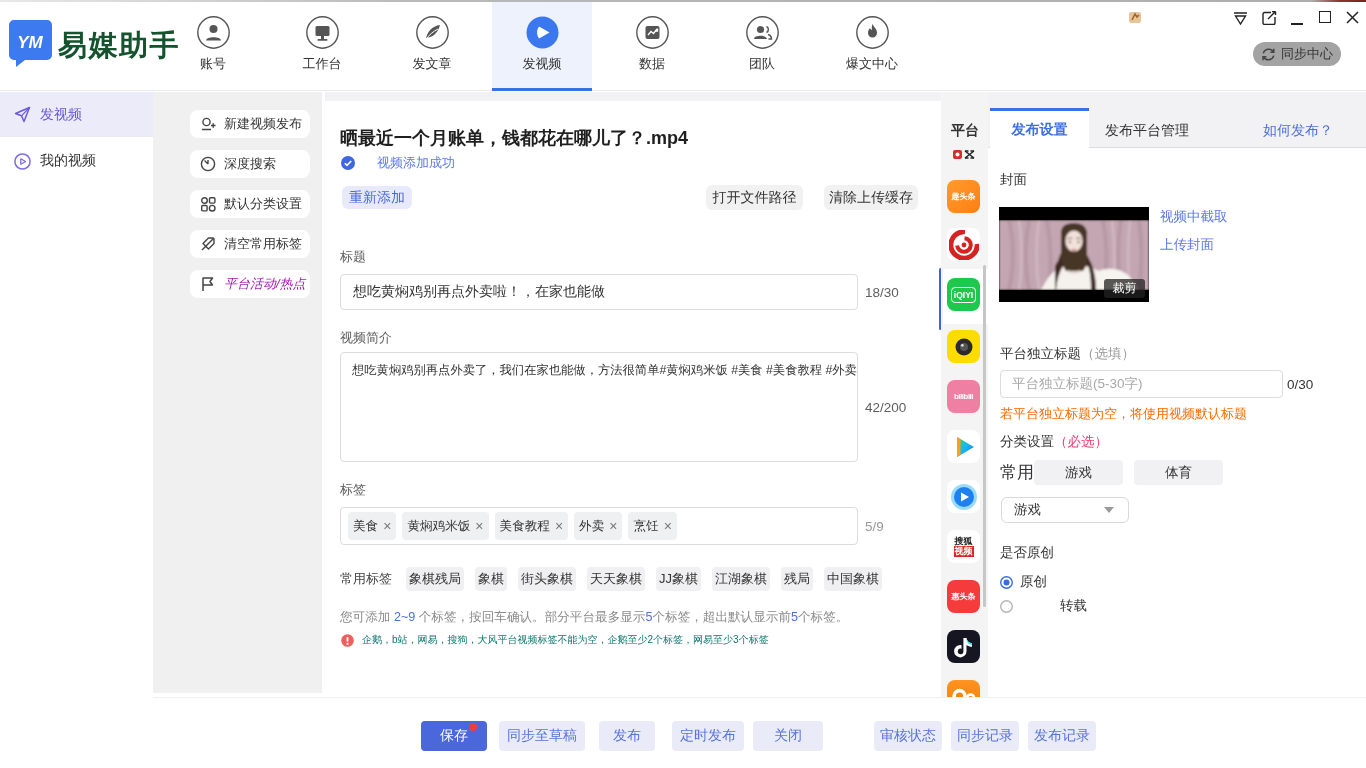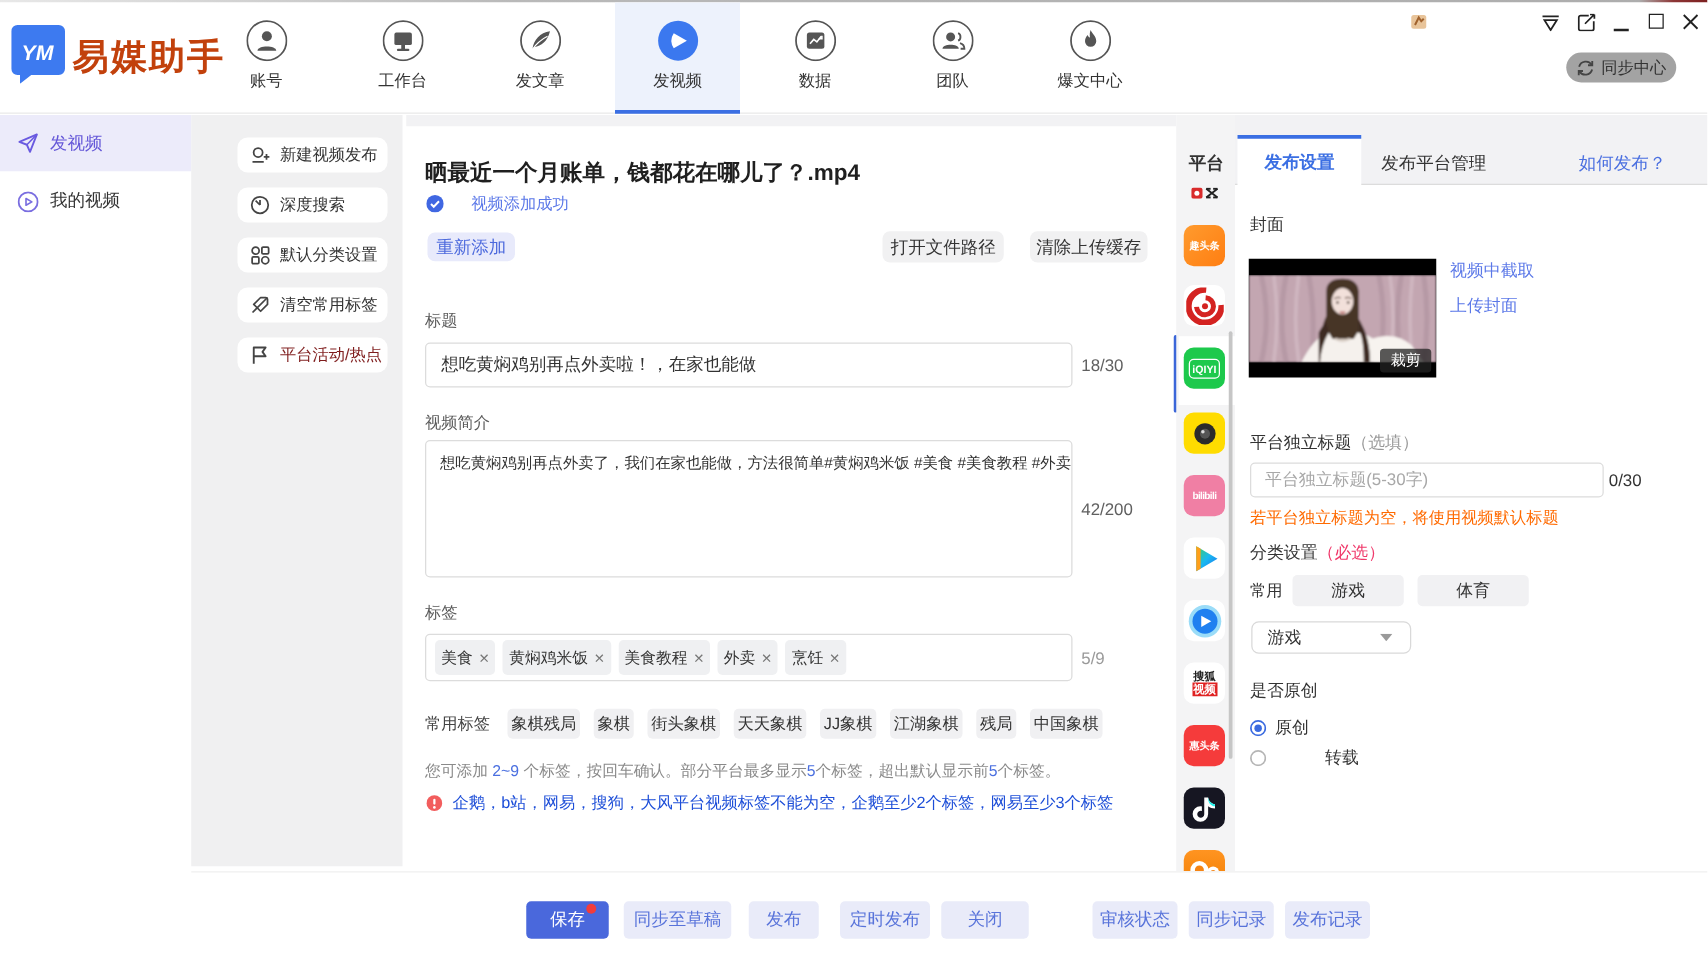--- a/index.html
+++ b/index.html
@@ -14,21 +14,21 @@
 
 <div class="abs" id="header" style="left:0;top:2px;width:1366px;height:89px;background:#fff;border-bottom:1px solid #e9e9e9;">
 
   <div class="abs" style="left:492px;top:0;width:100px;height:86px;background:#edf2fc;"></div>
   <div class="abs" style="left:492px;top:86px;width:100px;height:3px;background:#3b6fe3;"></div>
 
   <svg class="abs" style="left:9px;top:17px;" width="44" height="48" viewBox="0 0 44 48">
     <path d="M5 1 h33 a5 5 0 0 1 5 5 v30 a5 5 0 0 1 -5 5 h-22 l-9 7 v-7 h-2 a5 5 0 0 1 -5 -5 v-30 a5 5 0 0 1 5 -5 z" fill="#3d7af0"></path>
     <text x="21" y="29" font-size="17" font-weight="bold" fill="#fff" text-anchor="middle" font-style="italic">YM</text>
   </svg>
-  <div class="abs" style="left:58px;top:24px;font-size:29px;font-weight:bold;color:#c2410c;letter-spacing:1.5px;">易媒助手</div>
+  <div class="abs" style="left:58px;top:24px;font-size:29px;font-weight:bold;color:#14532d;letter-spacing:1.5px;">易媒助手</div>
 
   <div class="abs nav" style="left:183px;top:14px;width:60px;text-align:center;">
     <svg width="33" height="33" viewBox="0 0 33 33">
         <circle cx="16.5" cy="16.5" r="15.7" fill="none" stroke="#555" stroke-width="1.4"></circle>
         <circle cx="16.5" cy="13" r="4" fill="#555"></circle>
         <path d="M9 24.5 c0-4.5 15-4.5 15 0 z" fill="#555"></path>
       </svg>
     <div style="font-size:13px;color:#333;margin-top:2px;">账号</div>
   </div>
   <div class="abs nav" style="left:292px;top:14px;width:60px;text-align:center;">
@@ -152,21 +152,21 @@
     <svg width="16" height="16" viewBox="0 0 16 16" style="margin-left:10px;">
         <path d="M8.5 2 h4 a1.5 1.5 0 0 1 1.5 1.5 v4 L8.5 13 L3 7.5 z" fill="none" stroke="#444" stroke-width="1.4" stroke-linejoin="round"></path>
         <path d="M2 14 L14 2" stroke="#444" stroke-width="1.4"></path>
       </svg>
     <span style="font-size:13px;color:#333;margin-left:8px;">清空常用标签</span>
   </div>
   <div class="abs flex btn2" style="left:37px;top:178px;width:120px;height:28px;background:#fff;border-radius:8px;">
     <svg width="16" height="16" viewBox="0 0 16 16" style="margin-left:10px;">
         <path d="M3 15 V2 h9.5 l-2.5 3.5 l2.5 3.5 H3" fill="none" stroke="#444" stroke-width="1.5" stroke-linejoin="round"></path>
       </svg>
-    <span style="font-size:13px;color:#7f1d1d;margin-left:8px;">平台活动/热点</span>
+    <span style="font-size:13px;color:#a21caf;margin-left:8px;font-style:italic;">平台活动/热点</span>
   </div>
 </div>
 
 <div class="abs" style="left:325px;top:92px;width:616px;height:608px;background:#fff;">
   <div class="abs" style="left:15px;top:34px;font-size:18px;font-weight:bold;color:#1f1f1f;">晒最近一个月账单，钱都花在哪儿了？.mp4</div>
   <div class="abs flex" style="left:16px;top:62px;gap:16px;">
     <svg width="14" height="14" viewBox="0 0 14 14">
         <circle cx="7" cy="7" r="7" fill="#4067e2"></circle>
         <path d="M3.8 7.2 L6 9.4 L10.2 5" stroke="#fff" stroke-width="1.6" fill="none"></path>
       </svg>
@@ -216,21 +216,21 @@
     <span class="ctag">中国象棋</span>
   </div>
 
   <div class="abs" style="left:15px;top:517px;font-size:12.6px;color:#8a8a8a;">您可添加 <span style="color:#4a6fe0;">2~9</span> 个标签，按回车确认。部分平台最多显示<span style="color:#4a6fe0;">5</span>个标签，超出默认显示前<span style="color:#4a6fe0;">5</span>个标签。</div>
   <div class="abs flex" style="left:16px;top:541px;">
     <svg width="13" height="13" viewBox="0 0 13 13">
         <circle cx="6.5" cy="6.5" r="6.3" fill="#f25d5d"></circle>
         <rect x="5.6" y="2.9" width="1.8" height="4.8" rx="0.9" fill="#fff"></rect>
         <circle cx="6.5" cy="9.9" r="1.05" fill="#fff"></circle>
       </svg>
-    <span style="font-size:13px;color:#1d4ed8;margin-left:8px;">企鹅，b站，网易，搜狗，大风平台视频标签不能为空，企鹅至少2个标签，网易至少3个标签</span>
+    <span style="font-size:10px;color:#0f766e;margin-left:8px;">企鹅，b站，网易，搜狗，大风平台视频标签不能为空，企鹅至少2个标签，网易至少3个标签</span>
   </div>
 
   <div class="abs" style="left:614px;top:176px;width:3px;height:62px;background:#3b66d8;border-radius:2px;"></div>
 </div>
 
 <div class="abs" style="left:325px;top:92px;width:616px;height:9px;background:#f2f2f4;"></div>
 
 <div class="abs" style="left:941px;top:92px;width:47px;height:605px;background:#f4f4f5;overflow:hidden;">
   <div class="abs" style="left:10px;top:30px;font-size:14px;font-weight:bold;color:#333;">平台</div>
   <svg class="abs" style="left:12px;top:58px;" width="22" height="9" viewBox="0 0 22 9">
@@ -353,21 +353,21 @@
   <div class="abs" style="left:172px;top:144px;font-size:13.5px;color:#5b78e8;">上传封面</div>
 
   <div class="abs" style="left:12px;top:253px;font-size:13.5px;color:#333;">平台独立标题<span style="color:#999;">（选填）</span></div>
   <div class="abs flex" style="left:12px;top:278px;width:283px;height:28px;border:1px solid #dcdcdc;border-radius:4px;">
     <span style="font-size:13.5px;color:#a8a8a8;margin-left:11px;">平台独立标题(5-30字)</span>
   </div>
   <div class="abs" style="left:299px;top:285px;font-size:13.5px;color:#333;">0/30</div>
   <div class="abs" style="left:12px;top:313px;font-size:13px;color:#ff6a00;">若平台独立标题为空，将使用视频默认标题</div>
 
   <div class="abs" style="left:12px;top:341px;font-size:13.5px;color:#333;">分类设置<span style="color:#f0386a;">（必选）</span></div>
-  <div class="abs" style="left:12px;top:368px;font-size:13px;color:#333;line-height:25px;">常用</div>
+  <div class="abs" style="left:12px;top:368px;font-size:17px;color:#333;line-height:25px;">常用</div>
   <div class="abs flex" style="left:46px;top:368px;width:89px;height:25px;background:#f1f1f3;border-radius:4px;justify-content:center;">
       <span style="font-size:13.5px;color:#333;">游戏</span>
     </div>
   <div class="abs flex" style="left:146px;top:368px;width:89px;height:25px;background:#f1f1f3;border-radius:4px;justify-content:center;">
       <span style="font-size:13.5px;color:#333;">体育</span>
     </div>
   <div class="abs flex" style="left:13px;top:405px;width:128px;height:26px;border:1px solid #d9d9d9;border-radius:6px;">
     <span style="font-size:13.5px;color:#333;margin-left:12px;">游戏</span>
     <svg width="10" height="6" viewBox="0 0 10 6" style="position:absolute;right:14px;">
         <path d="M0 0 L5 6 L10 0 z" fill="#9a9a9a"></path>

